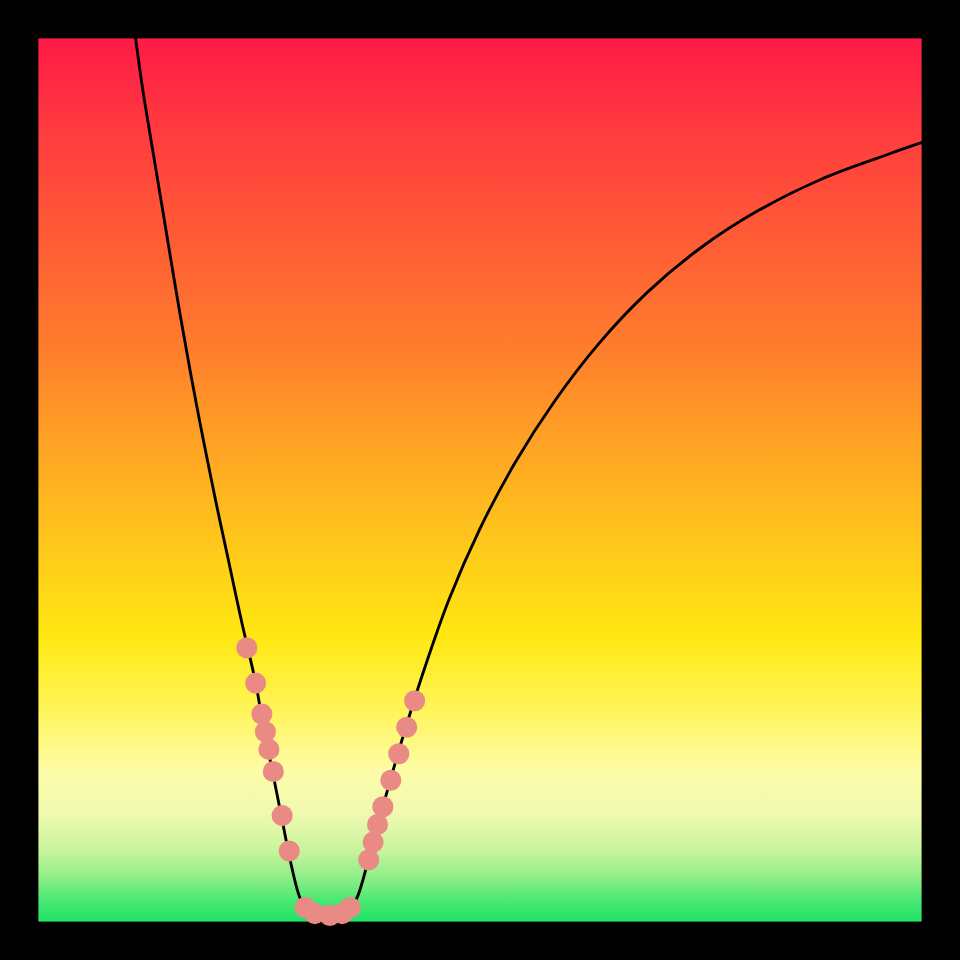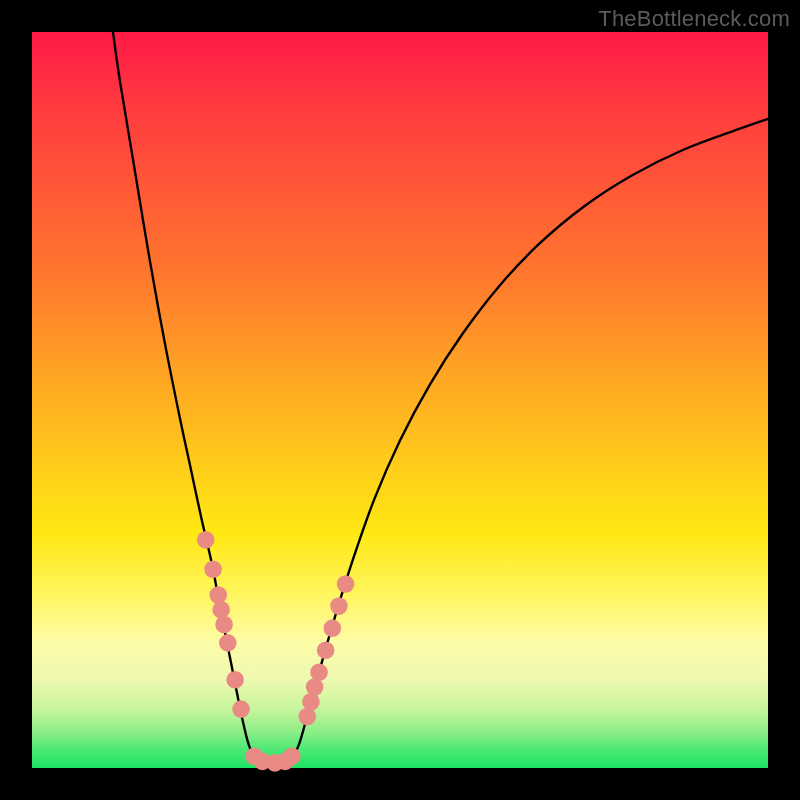--- a/index.html
+++ b/index.html
@@ -91,15 +91,14 @@
           <circle cx="282.624" cy="655.04" r="8.8" fill="#e98b84" stroke="#d8776f" stroke-width="0"></circle>
           <circle cx="287.04" cy="640.3199999999999" r="8.8" fill="#e98b84" stroke="#d8776f" stroke-width="0"></circle>
           <circle cx="293.664" cy="618.24" r="8.8" fill="#e98b84" stroke="#d8776f" stroke-width="0"></circle>
           <circle cx="300.28799999999995" cy="596.16" r="8.8" fill="#e98b84" stroke="#d8776f" stroke-width="0"></circle>
           <circle cx="306.91200000000003" cy="574.08" r="8.8" fill="#e98b84" stroke="#d8776f" stroke-width="0"></circle>
           <circle cx="313.536" cy="552" r="8.8" fill="#e98b84" stroke="#d8776f" stroke-width="0"></circle>
         </g>
     </svg>
   </div>
 
-  <div class="watermark">TheBottleneck.com</div>
 
 </div>
 
 </body></html>

